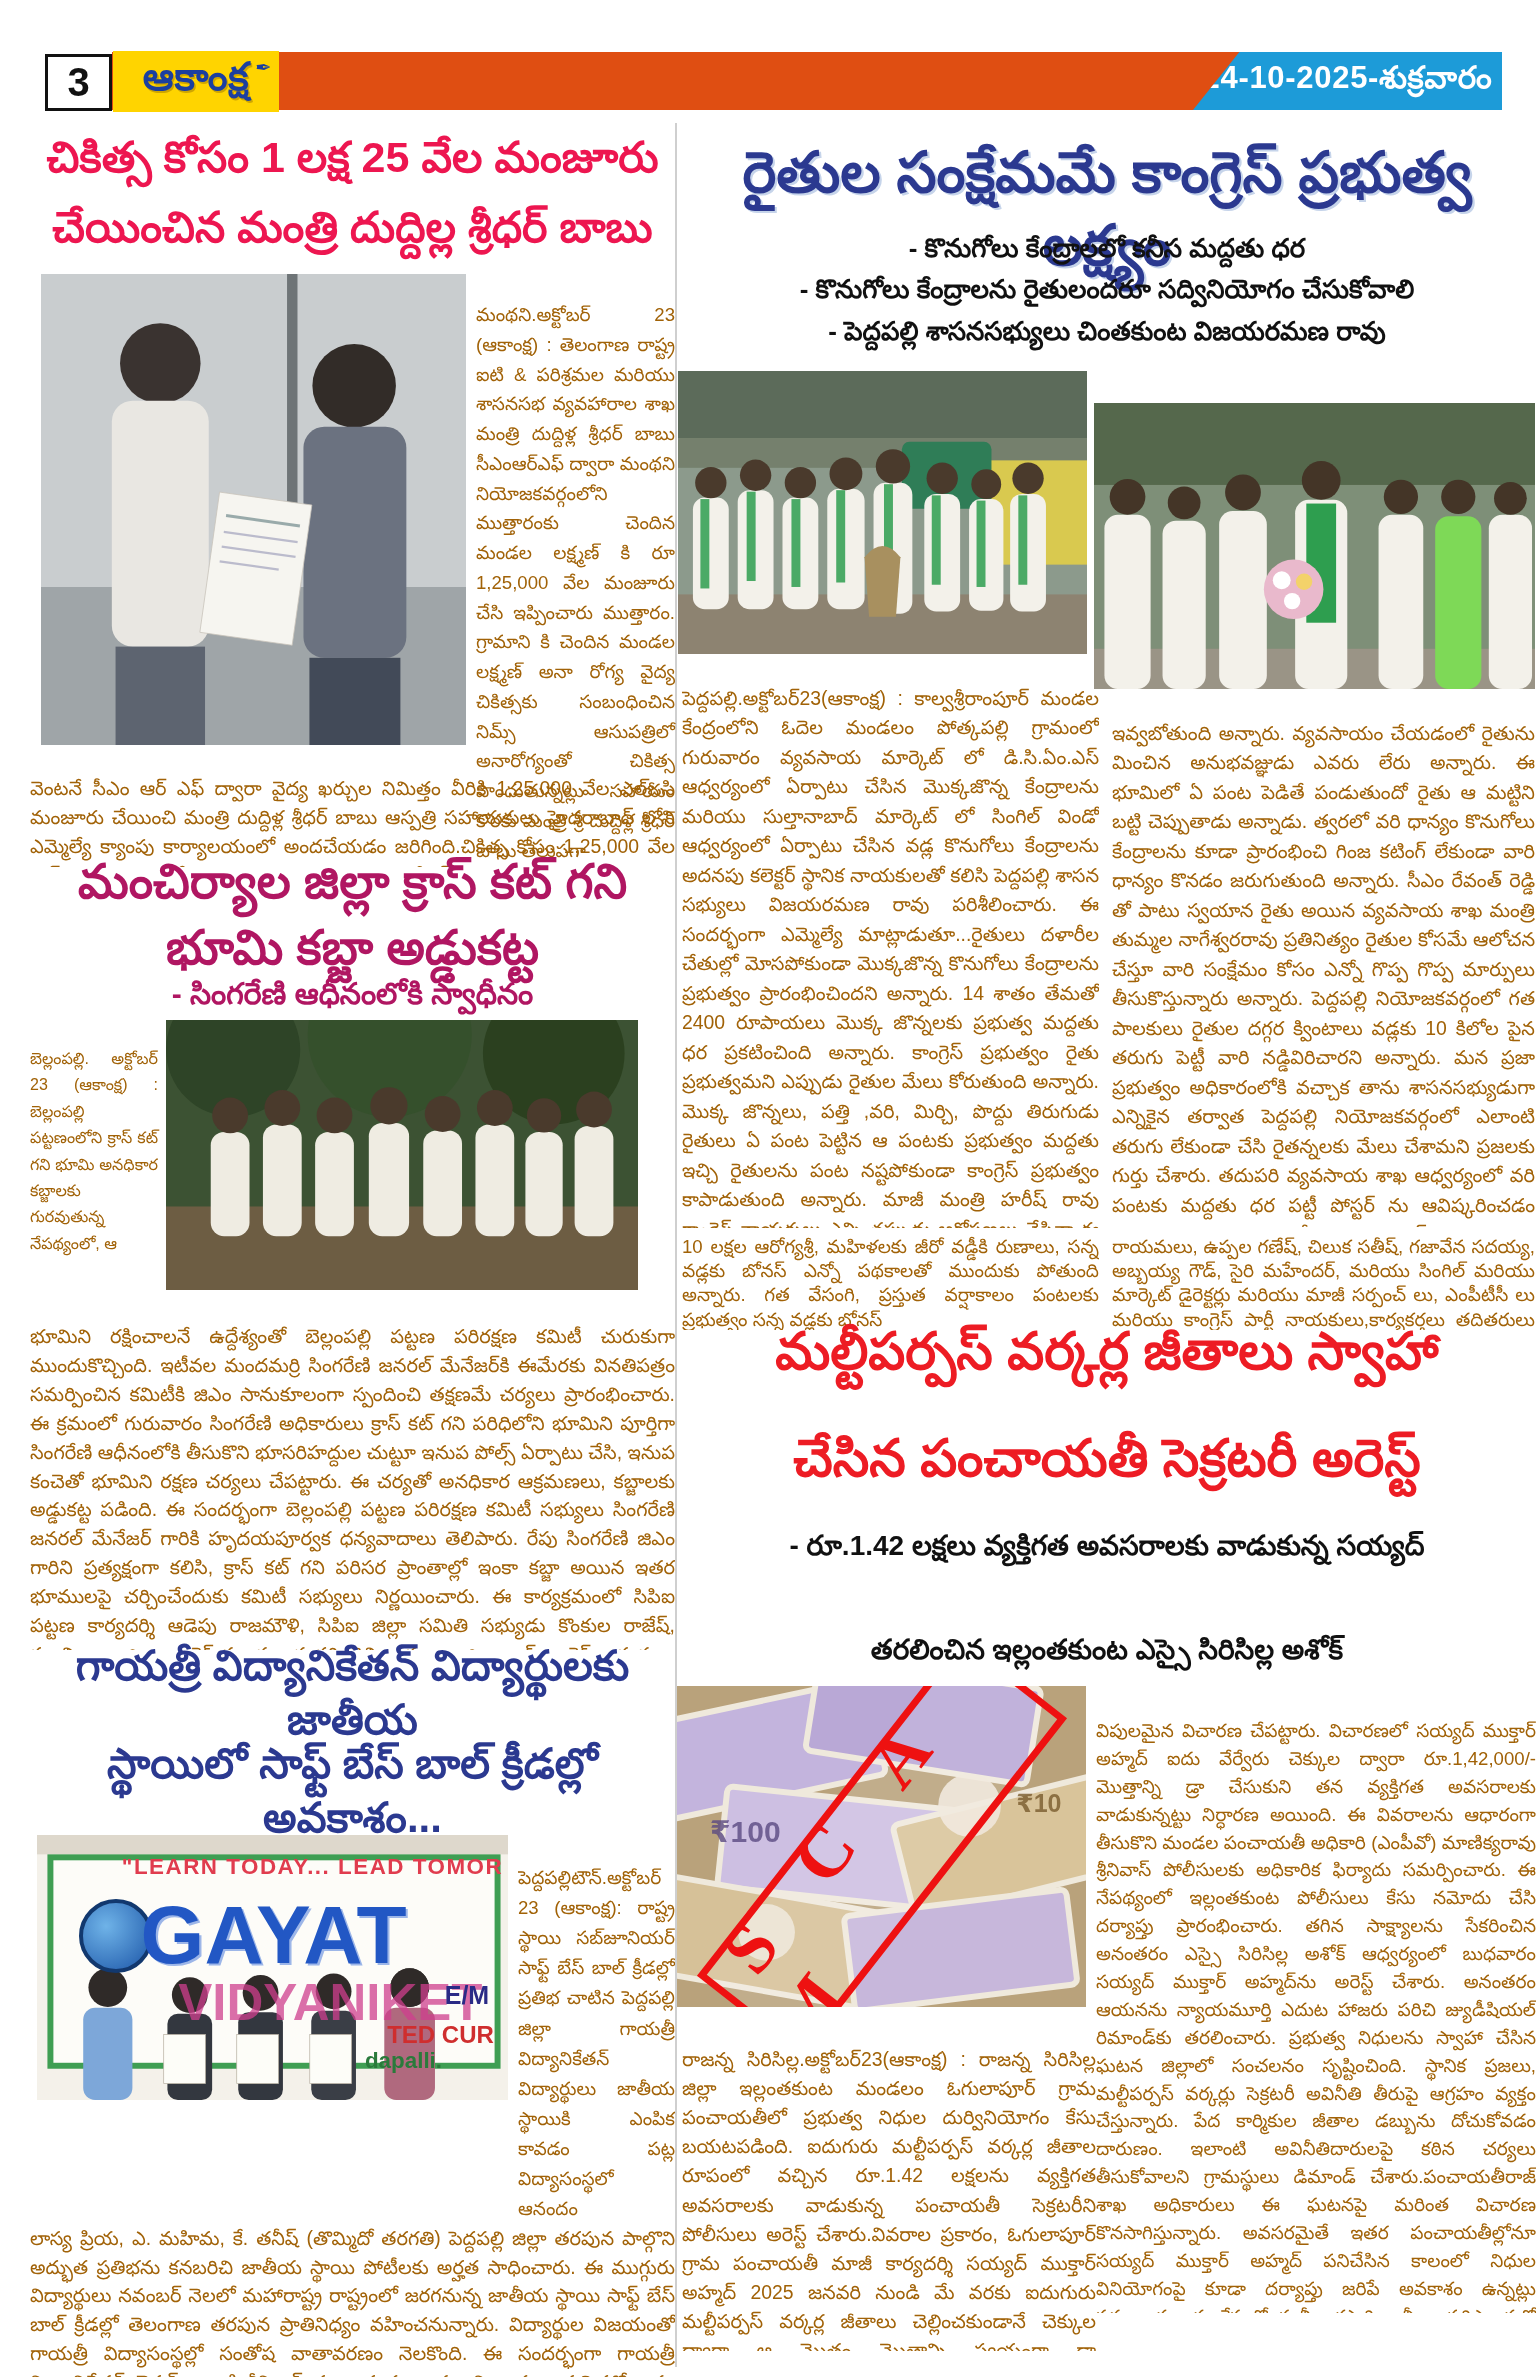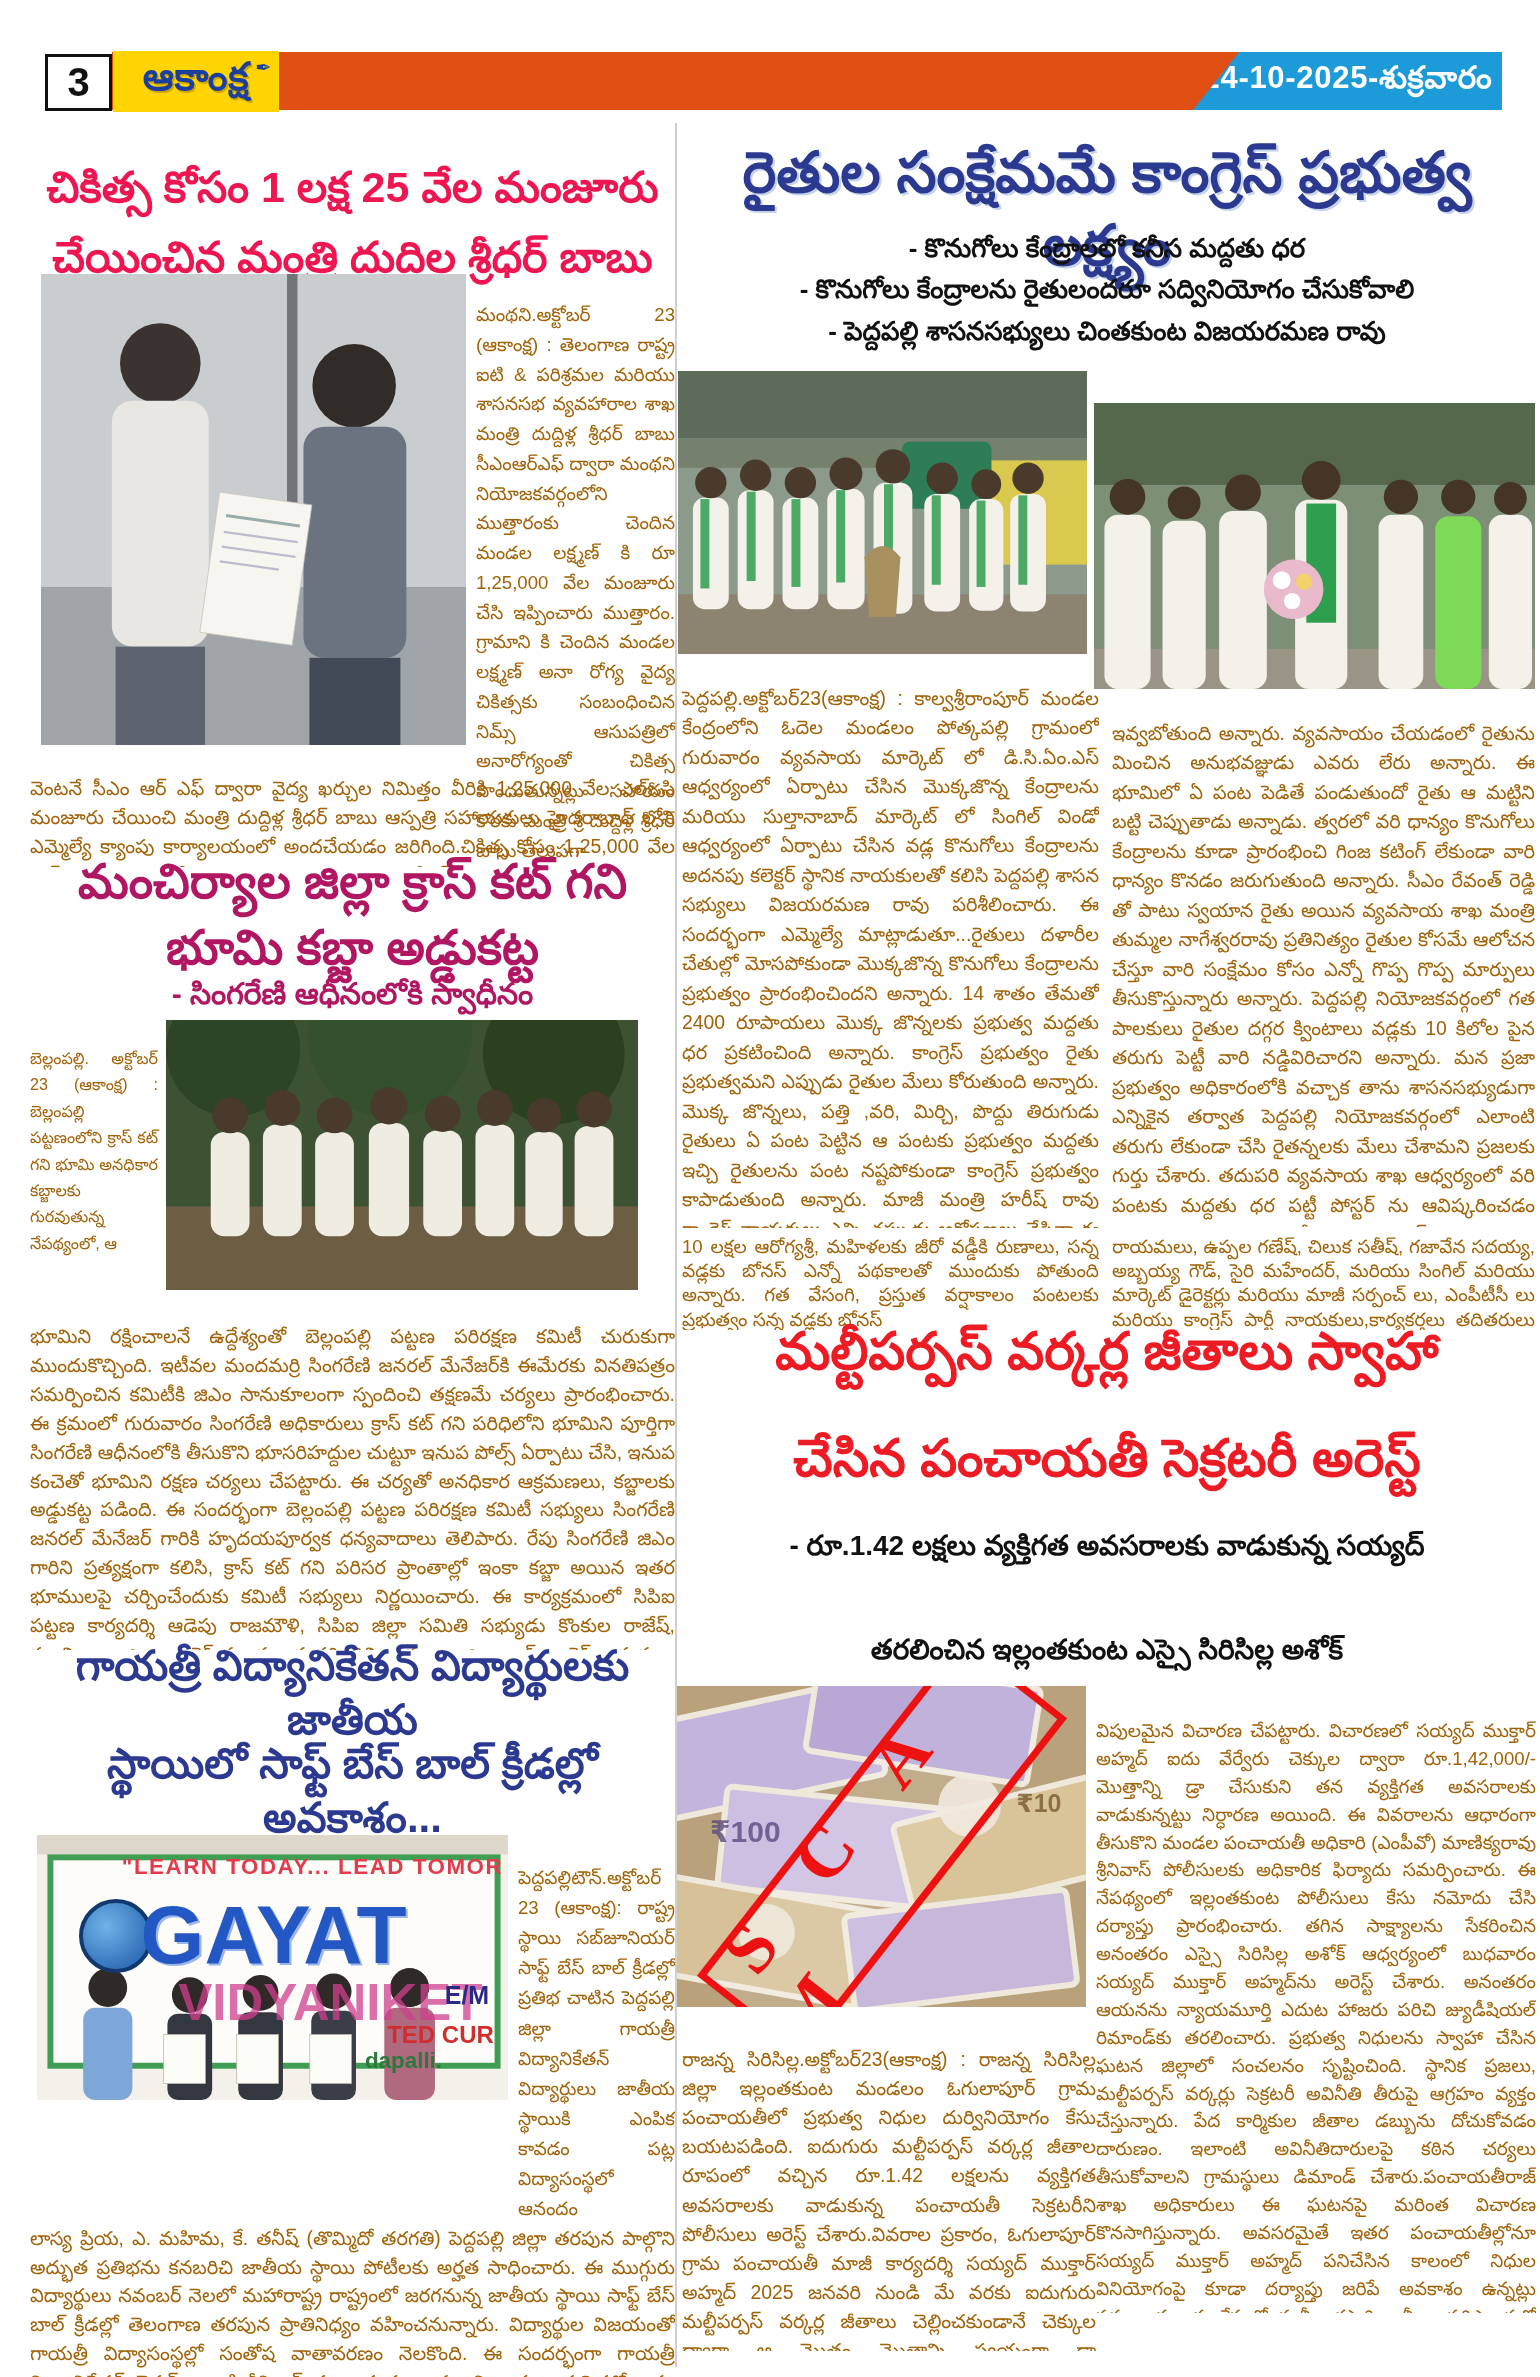--- a/index.html
+++ b/index.html
@@ -12,21 +12,21 @@
            font-size:40px;font-weight:bold;color:#111;}
   .logobox{position:absolute;left:113px;top:51px;width:166px;height:61px;background:#FFD400;
            display:flex;align-items:center;justify-content:center;}
   .logotext{font-size:39px;font-weight:bold;color:#1B3FA0;text-shadow:1.5px 1.5px 0 #cfa600;letter-spacing:0.7px;}
   .pennib{position:absolute;right:7.5px;top:4.5px;font-size:19.4px;color:#1B3FA0;}
   .datewrap{position:absolute;left:1193px;top:52px;width:309px;height:58px;background:#1D9BD8;
             clip-path:polygon(15% 0,100% 0,100% 100%,0 100%);display:flex;align-items:center;justify-content:center;}
   .datetext{color:#fff;font-size:31px;font-weight:bold;letter-spacing:0.7px;}
   
   .hl{position:absolute;text-align:center;font-weight:bold;line-height:1.28;}
-  .hl.pink{color:#ED1650;margin-top:30px;}
+  .hl.pink{color:#ED1650;}
   .hl.magenta{color:#B01662;}
   .hl.blue{color:#2B3990;}
   .hl.navy{color:#2B3990;text-shadow:2.2px 2.2px 0 #c6d4ea;}
   .hl.red{color:#ED1C24;}
   .sub{position:absolute;text-align:center;font-weight:bold;color:#111;}
   
   .body-col{position:absolute;text-align:justify;color:#a16207;margin-top:23px;}
   .rule-v{position:absolute;width:1.5px;background:#cfcfcf;}
   
   .photo{position:absolute;overflow:hidden;background:#9aa0a3;}

